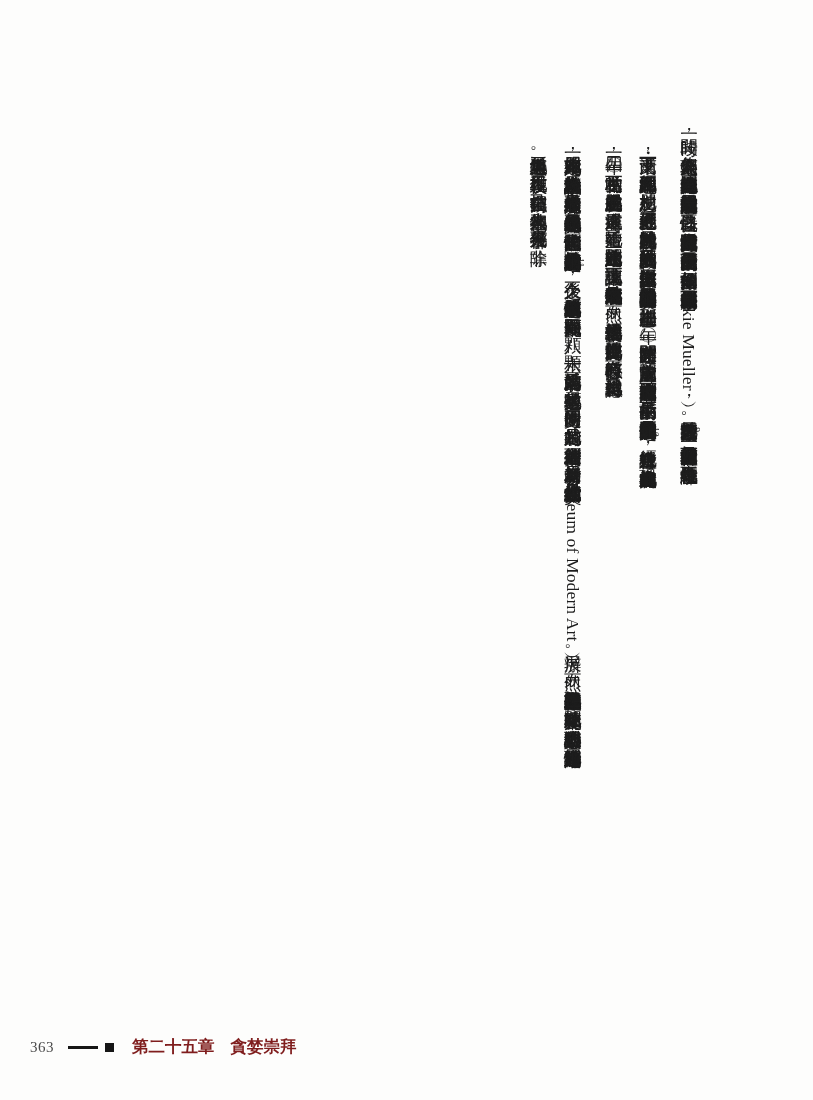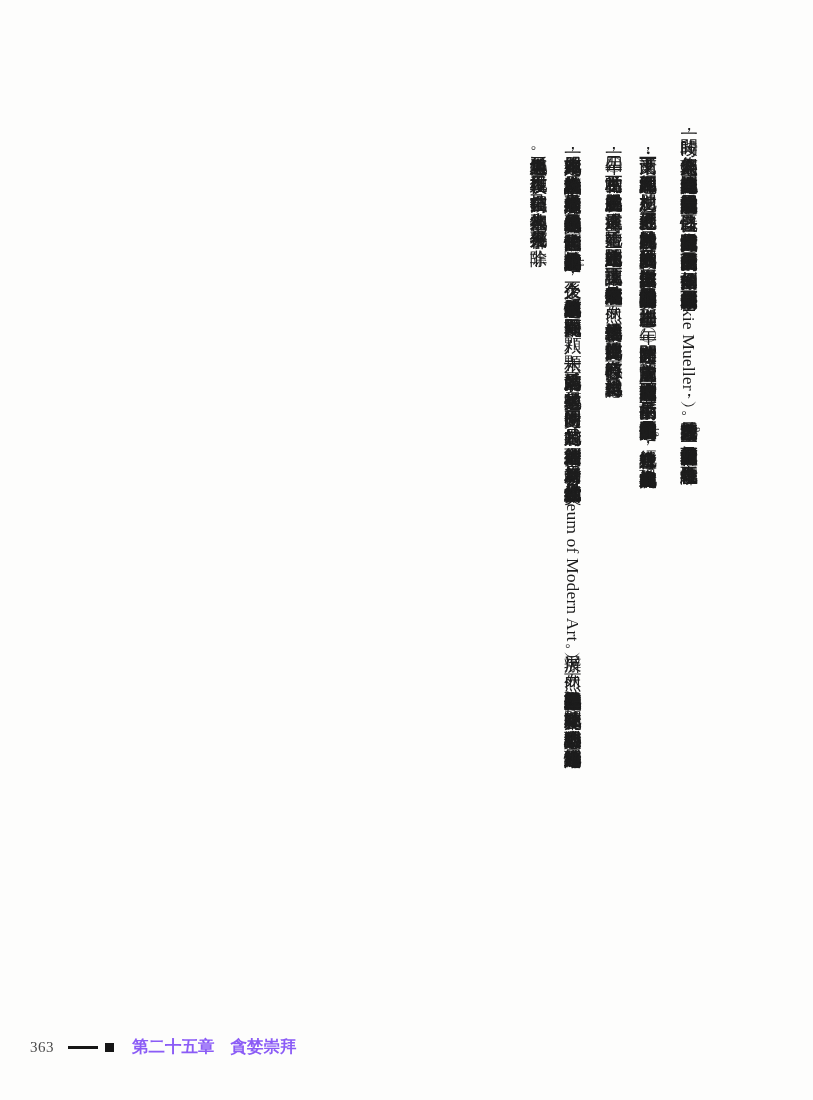--- a/index.html
+++ b/index.html
@@ -67,21 +67,21 @@
     width: 9px;
     height: 9px;
     background: #161616;
     margin-left: 7px;
   }
   .chapter {
     margin-left: 18px;
     font-family: "Liberation Sans", "DejaVu Sans", sans-serif;
     font-weight: 700;
     font-size: 16.5px;
-    color: #8b5cf6;
+    color: #7f1d1d;
     white-space: nowrap;
   }
   .chapter .chapter-title {
     margin-left: 16px;
   }
 </style>
 </head>
 <body>
 
 <div class="page">

